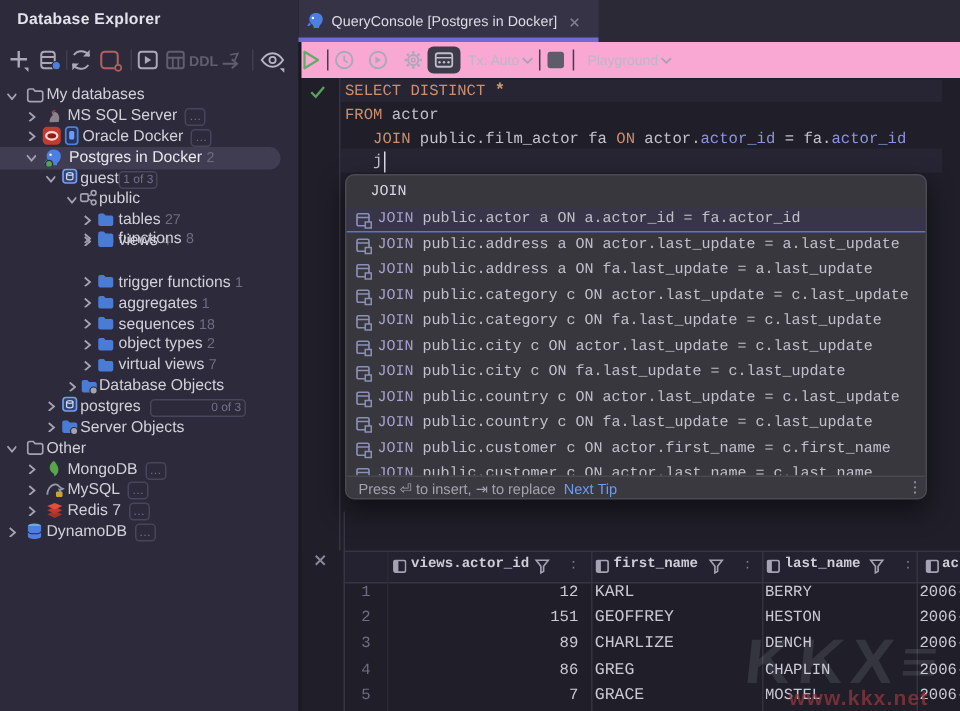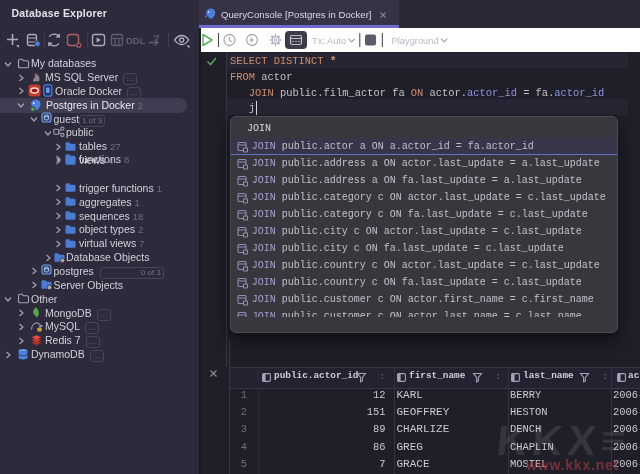--- a/index.html
+++ b/index.html
@@ -290,21 +290,21 @@
       <path d="M2.2 5.7c0-2.3 1.8-4.1 4.5-4.1s4.5 1.8 4.5 4.1c0 1.9-.9 3.2-1.8 4-.6.6-.7 1.3-.7 1.9H5.1c0-.9-.3-1.6-.9-2.2C3.1 8.5 2.2 7.4 2.2 5.7z" fill="#4c7fe0"></path>
       <path d="M3.3 9.3c-.7.9-1.6 1.3-2.5 1 .3-.9.9-1.7 1.6-2.3z" fill="#4c7fe0"></path>
       <circle cx="4.6" cy="5" r="0.8" fill="#fff"></circle>
     </svg>
   <div class="abs" style="left:22px;top:8.5px;font-size:9.5px;letter-spacing:0.05px;color:#dddce4;white-space:nowrap;">QueryConsole [Postgres in Docker]</div>
   <svg class="abs" style="left:180px;top:10.5px" width="8" height="8">
       <path d="M1.5 1.5l5 5M6.5 1.5l-5 5" stroke="#83808f" stroke-width="1.1"></path>
     </svg>
 </div>
 <div class="abs" id="tabline" style="left:199px;top:25px;width:200px;height:3px;background:#6f6ad4;"></div>
-<div class="abs" id="etoolbar" style="left:201px;top:28px;width:439px;height:24px;background:#ffffff;">
+<div class="abs" id="etoolbar" style="left:201px;top:28px;width:439px;height:24px;background:#f9a8d4;">
   <svg width="439" height="24" viewBox="0 0 439 24" fill="none">
 
     <path d="M2 6.5l9 5.5-9 5.5z" stroke="#5fad65" stroke-width="1.5" stroke-linejoin="round"></path>
     <path d="M17.5 5v14" stroke="#403e4c" stroke-width="1"></path>
 
     <circle cx="28.5" cy="12" r="5.5" stroke="#aba8ba" stroke-width="1.3"></circle>
     <path d="M28.5 9v3.3l2.3 1.4" stroke="#aba8ba" stroke-width="1.2"></path>
 
     <circle cx="51" cy="12" r="5.5" stroke="#aba8ba" stroke-width="1.3"></circle>
     <path d="M49.3 9.6l3.8 2.4-3.8 2.4z" fill="#aba8ba"></path>
@@ -361,21 +361,21 @@
   <div class="abs" style="left:0;top:20.5px;width:411px;height:1px;background:#37353f;"></div>
   <div class="abs" style="left:28.5px;top:1px;width:1px;height:106px;background:#2b2935;"></div>
   <div class="abs" style="left:165px;top:1px;width:1px;height:106px;background:#34323e;"></div>
   <div class="abs" style="left:278.5px;top:1px;width:1px;height:106px;background:#34323e;"></div>
   <div class="abs" style="left:381.5px;top:1px;width:1px;height:106px;background:#34323e;"></div>
 
   <svg class="abs" style="left:33px;top:6px" width="9" height="9">
       <rect x="0.6" y="0.6" width="7.8" height="7.8" rx="1.2" stroke="#a5a2b4" fill="none" stroke-width="1.1"></rect>
       <rect x="0.6" y="0.6" width="3" height="7.8" fill="#a5a2b4"></rect>
     </svg>
-  <div class="mono abs" style="left:45px;top:1.5px;font-size:9.4px;font-weight:bold;color:#cfcdd6;line-height:13px;">public.actor_id</div>
+  <div class="mono abs" style="left:45px;top:1.5px;font-size:9.4px;font-weight:bold;color:#cfcdd6;line-height:13px;">views.actor_id</div>
   <svg class="abs" style="left:127px;top:5px" width="11" height="11">
       <path d="M1.5 1.5h8l-3.1 4v3.4l-1.8 1v-4.4z" stroke="#a5a2b4" fill="none" stroke-width="1.1"></path>
     </svg>
   <div class="abs" style="left:152px;top:4px;font-size:10px;color:#7f7c8e;">∶</div>
   <svg class="abs" style="left:168px;top:6px" width="9" height="9">
       <rect x="0.6" y="0.6" width="7.8" height="7.8" rx="1.2" stroke="#a5a2b4" fill="none" stroke-width="1.1"></rect>
       <rect x="0.6" y="0.6" width="3" height="7.8" fill="#a5a2b4"></rect>
     </svg>
   <div class="mono abs" style="left:180px;top:1.5px;font-size:9.4px;font-weight:bold;color:#cfcdd6;line-height:13px;">first_name</div>
   <svg class="abs" style="left:243px;top:5px" width="11" height="11">
@@ -473,13 +473,17 @@
         <path d="M6.5 7h4v4h-4z" fill="#38373d" stroke="#8a90b8" stroke-width="1"></path>
       </svg>
       <div class="mono" style="position:absolute;left:20.7px;top:153px;font-size:10px;line-height:17px;white-space:pre;color:#c2c0ca"><span style="color:#a6a1ce">JOIN</span> public.customer c ON actor.first_name = c.first_name</div>
 <svg style="position:absolute;left:5.5px;top:173px" width="12" height="12" fill="none">
         <rect x="1" y="1.5" width="8" height="8" rx="1" stroke="#8a90b8" stroke-width="1.1"></rect>
         <path d="M1 4h8" stroke="#8a90b8" stroke-width="1"></path>
         <path d="M6.5 7h4v4h-4z" fill="#38373d" stroke="#8a90b8" stroke-width="1"></path>
       </svg>
       <div class="mono" style="position:absolute;left:20.7px;top:170px;font-size:10px;line-height:17px;white-space:pre;color:#c2c0ca"><span style="color:#a6a1ce">JOIN</span> public.customer c ON actor.last_name = c.last_name</div>
 </div>
+  <div class="abs" style="left:0;top:200.5px;width:386px;height:15.5px;background:#3a3940;border-top:1px solid #49484f;">
+    <div class="abs" style="left:8px;top:1.5px;font-size:9.7px;color:#a4a2ad;">Press ⏎ to insert, ⇥ to replace&nbsp;&nbsp;<span style="color:#6c9bf3">Next Tip</span></div>
+    <div class="abs" style="left:374px;top:1px;font-size:10px;color:#a4a2ad;">⋮</div>
+  </div>
 </div>
 
 </body></html>

